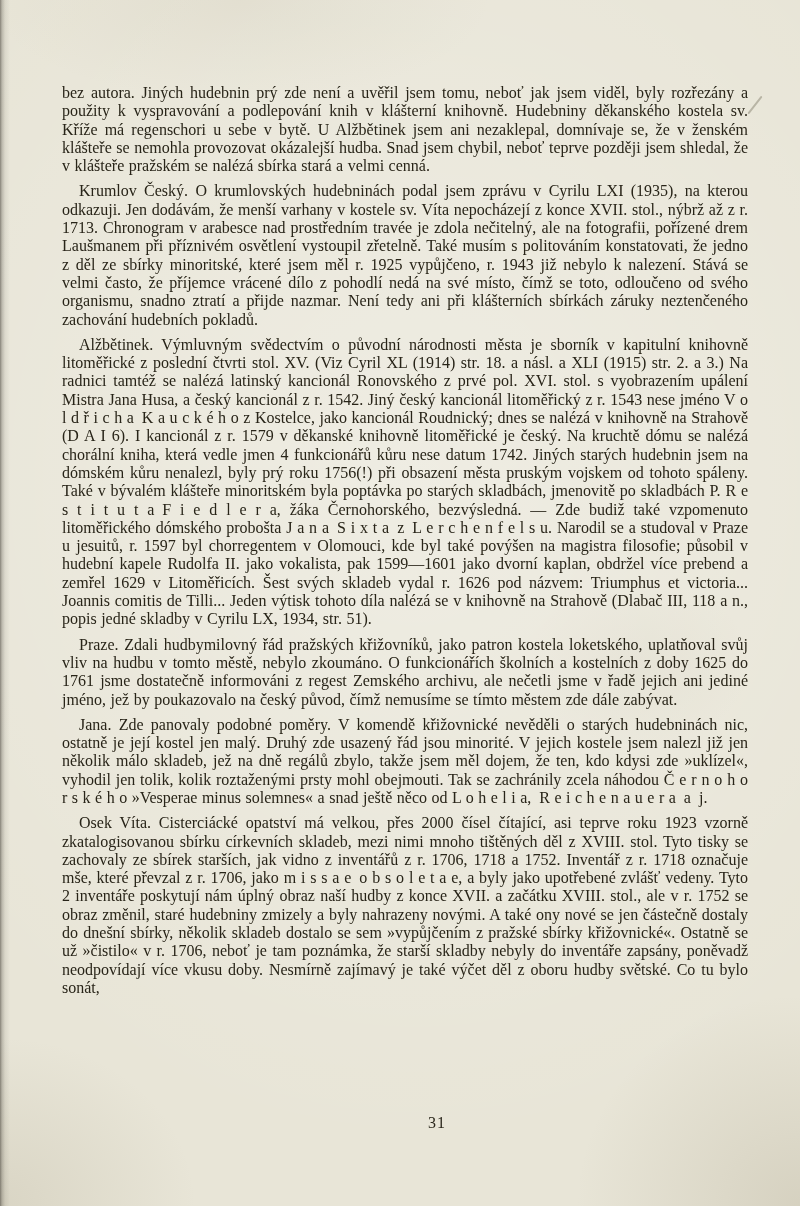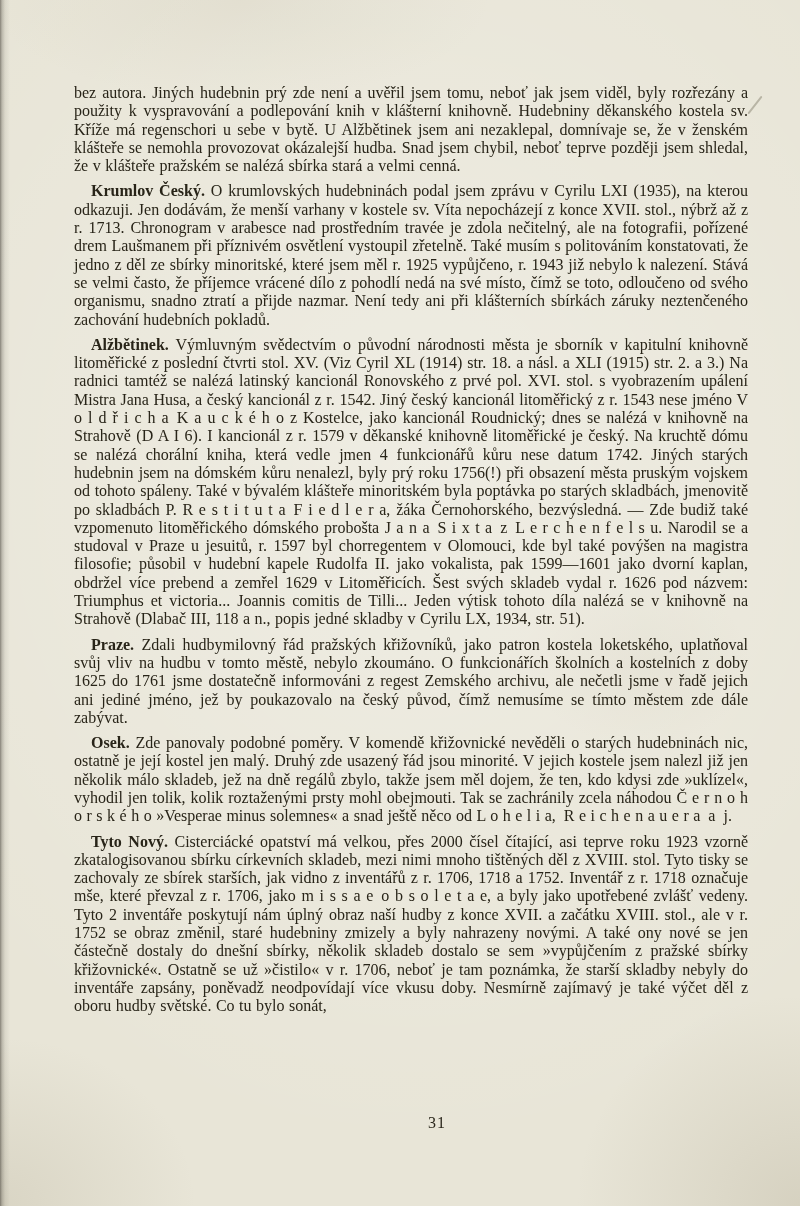--- a/index.html
+++ b/index.html
@@ -43,29 +43,29 @@
     transform: rotate(-52deg);
     border-radius: 2px;
   }
   .text-block {
     position: absolute;
     left: 62px;
     top: 84px;
     width: 686px;
   }
   p.para {
-    margin: 0 0 7px 12px;
+    margin: 0 0 7px 0;
     text-align: justify;
     font-size: 16px;
     line-height: 18.3px;
     word-spacing: 0.5px;
     color: #282418;
   }
   p.indent { text-indent: 17px; }
-  .lead { font-weight: bold; }
+  .lead { font-weight: normal; }
   .page-number {
     position: absolute;
     left: 0; top: 1114px;
     width: 800px;
     text-align: center;
     font-size: 16px;
     letter-spacing: 1px;
     color: #2b271c;
     padding-left: 37px;
   }
@@ -90,25 +90,25 @@
       <b class="lead">Alžbětinek.</b>
       <span>Výmluvným svědectvím o původní národnosti města je sborník v kapitulní knihovně litoměřické z poslední čtvrti stol. XV. (Viz Cyril XL (1914) str. 18. a násl. a XLI (1915) str. 2. a 3.) Na radnici tamtéž se nalézá latinský kancionál Ronovského z prvé pol. XVI. stol. s vyobrazením upálení Mistra Jana Husa, a český kancionál z r. 1542. Jiný český kancionál litoměřický z r. 1543 nese jméno V o l d ř i c h a K a u c k é h o z Kostelce, jako kancionál Roudnický; dnes se nalézá v knihovně na Strahově (D A I 6). I kancionál z r. 1579 v děkanské knihovně litoměřické je český. Na kruchtě dómu se nalézá chorální kniha, která vedle jmen 4 funkcionářů kůru nese datum 1742. Jiných starých hudebnin jsem na dómském kůru nenalezl, byly prý roku 1756(!) při obsazení města pruským vojskem od tohoto spáleny. Také v bývalém klášteře minoritském byla poptávka po starých skladbách, jmenovitě po skladbách P. R e s t i t u t a F i e d l e r a, žáka Černohorského, bezvýsledná. — Zde budiž také vzpomenuto litoměřického dómského probošta J a n a S i x t a z L e r c h e n f e l s u. Narodil se a studoval v Praze u jesuitů, r. 1597 byl chorregentem v Olomouci, kde byl také povýšen na magistra filosofie; působil v hudební kapele Rudolfa II. jako vokalista, pak 1599—1601 jako dvorní kaplan, obdržel více prebend a zemřel 1629 v Litoměřicích. Šest svých skladeb vydal r. 1626 pod názvem: Triumphus et victoria... Joannis comitis de Tilli... Jeden výtisk tohoto díla nalézá se v knihovně na Strahově (Dlabač III, 118 a n., popis jedné skladby v Cyrilu LX, 1934, str. 51).</span>
     </p>
 
     <p class="para indent">
       <b class="lead">Praze.</b>
       <span>Zdali hudbymilovný řád pražských křižovníků, jako patron kostela loketského, uplatňoval svůj vliv na hudbu v tomto městě, nebylo zkoumáno. O funkcionářích školních a kostelních z doby 1625 do 1761 jsme dostatečně informováni z regest Zemského archivu, ale nečetli jsme v řadě jejich ani jediné jméno, jež by poukazovalo na český původ, čímž nemusíme se tímto městem zde dále zabývat.</span>
     </p>
 
     <p class="para indent">
-      <b class="lead">Osek.</b>
+      <b class="lead">Jana.</b>
       <span>Zde panovaly podobné poměry. V komendě křižovnické nevěděli o starých hudebninách nic, ostatně je její kostel jen malý. Druhý zde usazený řád jsou minorité. V jejich kostele jsem nalezl již jen několik málo skladeb, jež na dně regálů zbylo, takže jsem měl dojem, že ten, kdo kdysi zde »uklízel«, vyhodil jen tolik, kolik roztaženými prsty mohl obejmouti. Tak se zachránily zcela náhodou Č e r n o h o r s k é h o »Vesperae minus solemnes« a snad ještě něco od L o h e l i a, R e i c h e n a u e r a a j.</span>
     </p>
 
     <p class="para indent">
-      <b class="lead">Tyto Nový.</b>
+      <b class="lead">Osek Víta.</b>
       <span>Cisterciácké opatství má velkou, přes 2000 čísel čítající, asi teprve roku 1923 vzorně zkatalogisovanou sbírku církevních skladeb, mezi nimi mnoho tištěných děl z XVIII. stol. Tyto tisky se zachovaly ze sbírek starších, jak vidno z inventářů z r. 1706, 1718 a 1752. Inventář z r. 1718 označuje mše, které převzal z r. 1706, jako m i s s a e o b s o l e t a e, a byly jako upotřebené zvlášť vedeny. Tyto 2 inventáře poskytují nám úplný obraz naší hudby z konce XVII. a začátku XVIII. stol., ale v r. 1752 se obraz změnil, staré hudebniny zmizely a byly nahrazeny novými. A také ony nové se jen částečně dostaly do dnešní sbírky, několik skladeb dostalo se sem »vypůjčením z pražské sbírky křižovnické«. Ostatně se už »čistilo« v r. 1706, neboť je tam poznámka, že starší skladby nebyly do inventáře zapsány, poněvadž neodpovídají více vkusu doby. Nesmírně zajímavý je také výčet děl z oboru hudby světské. Co tu bylo sonát,</span>
     </p>
 
   </div>
 
   <div class="page-number">31</div>
 </div>
 
 </body></html>

